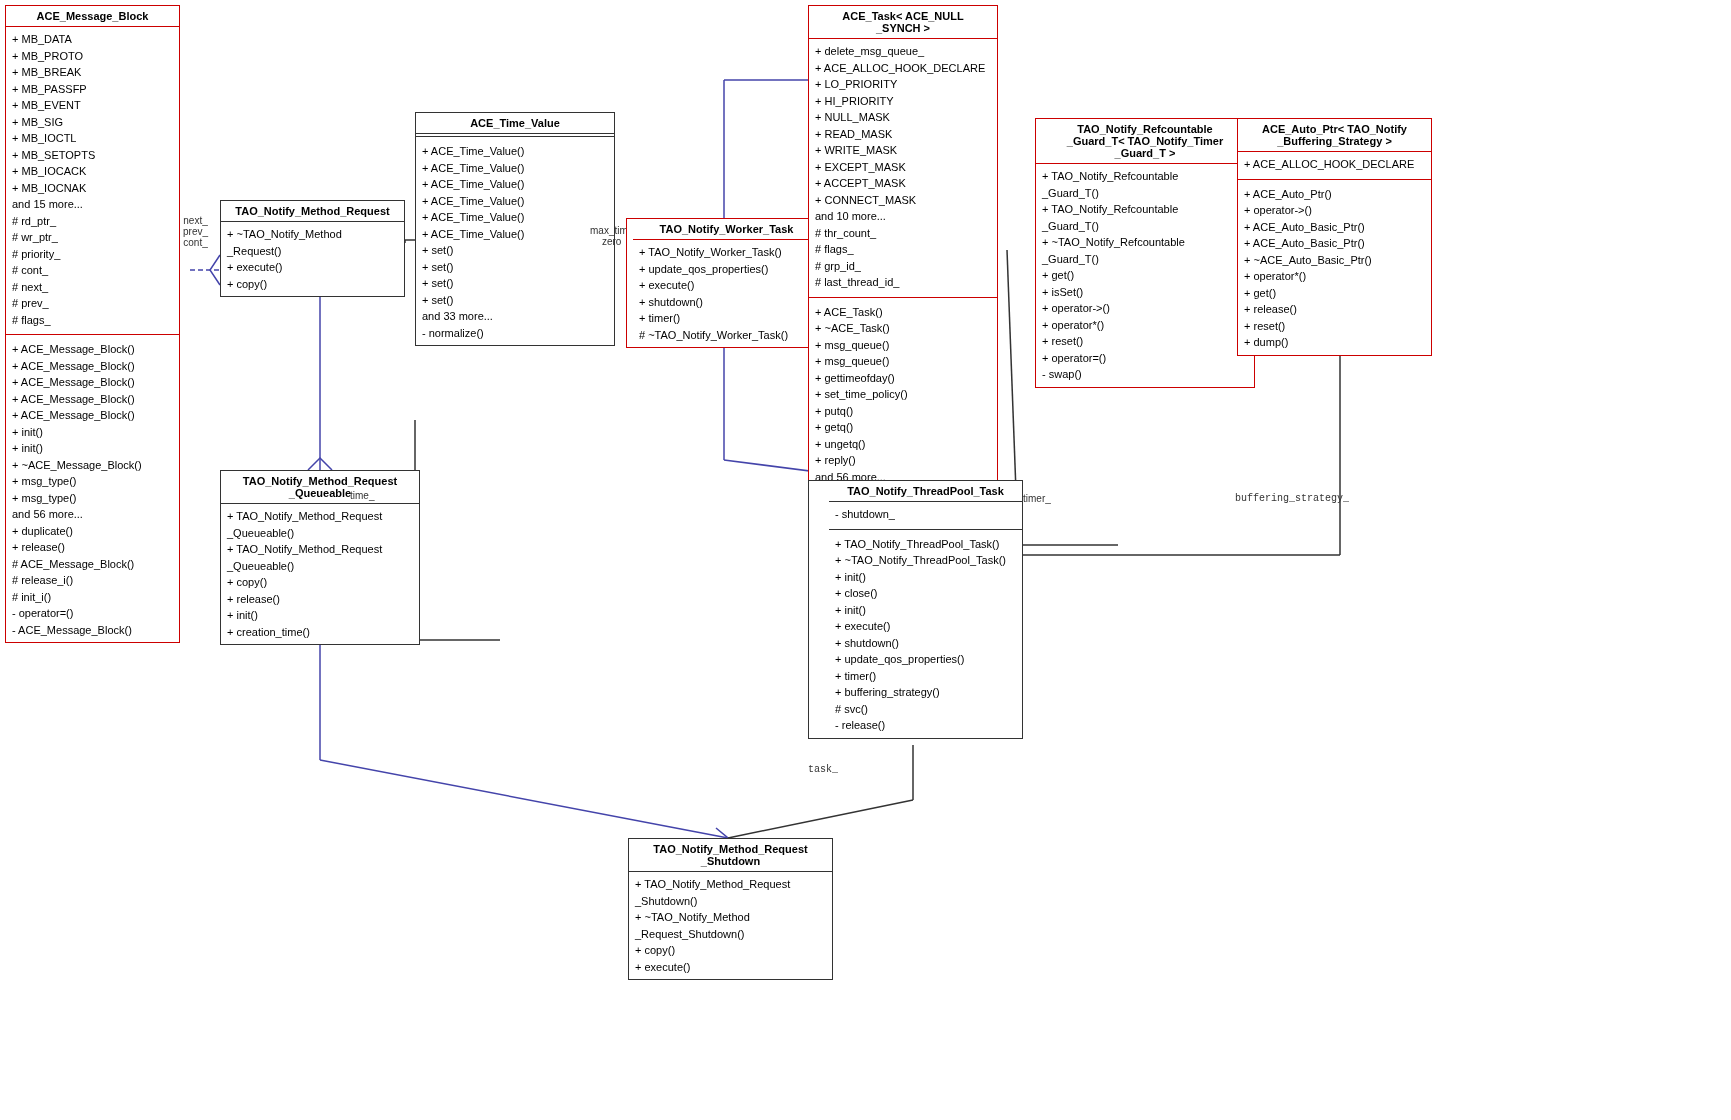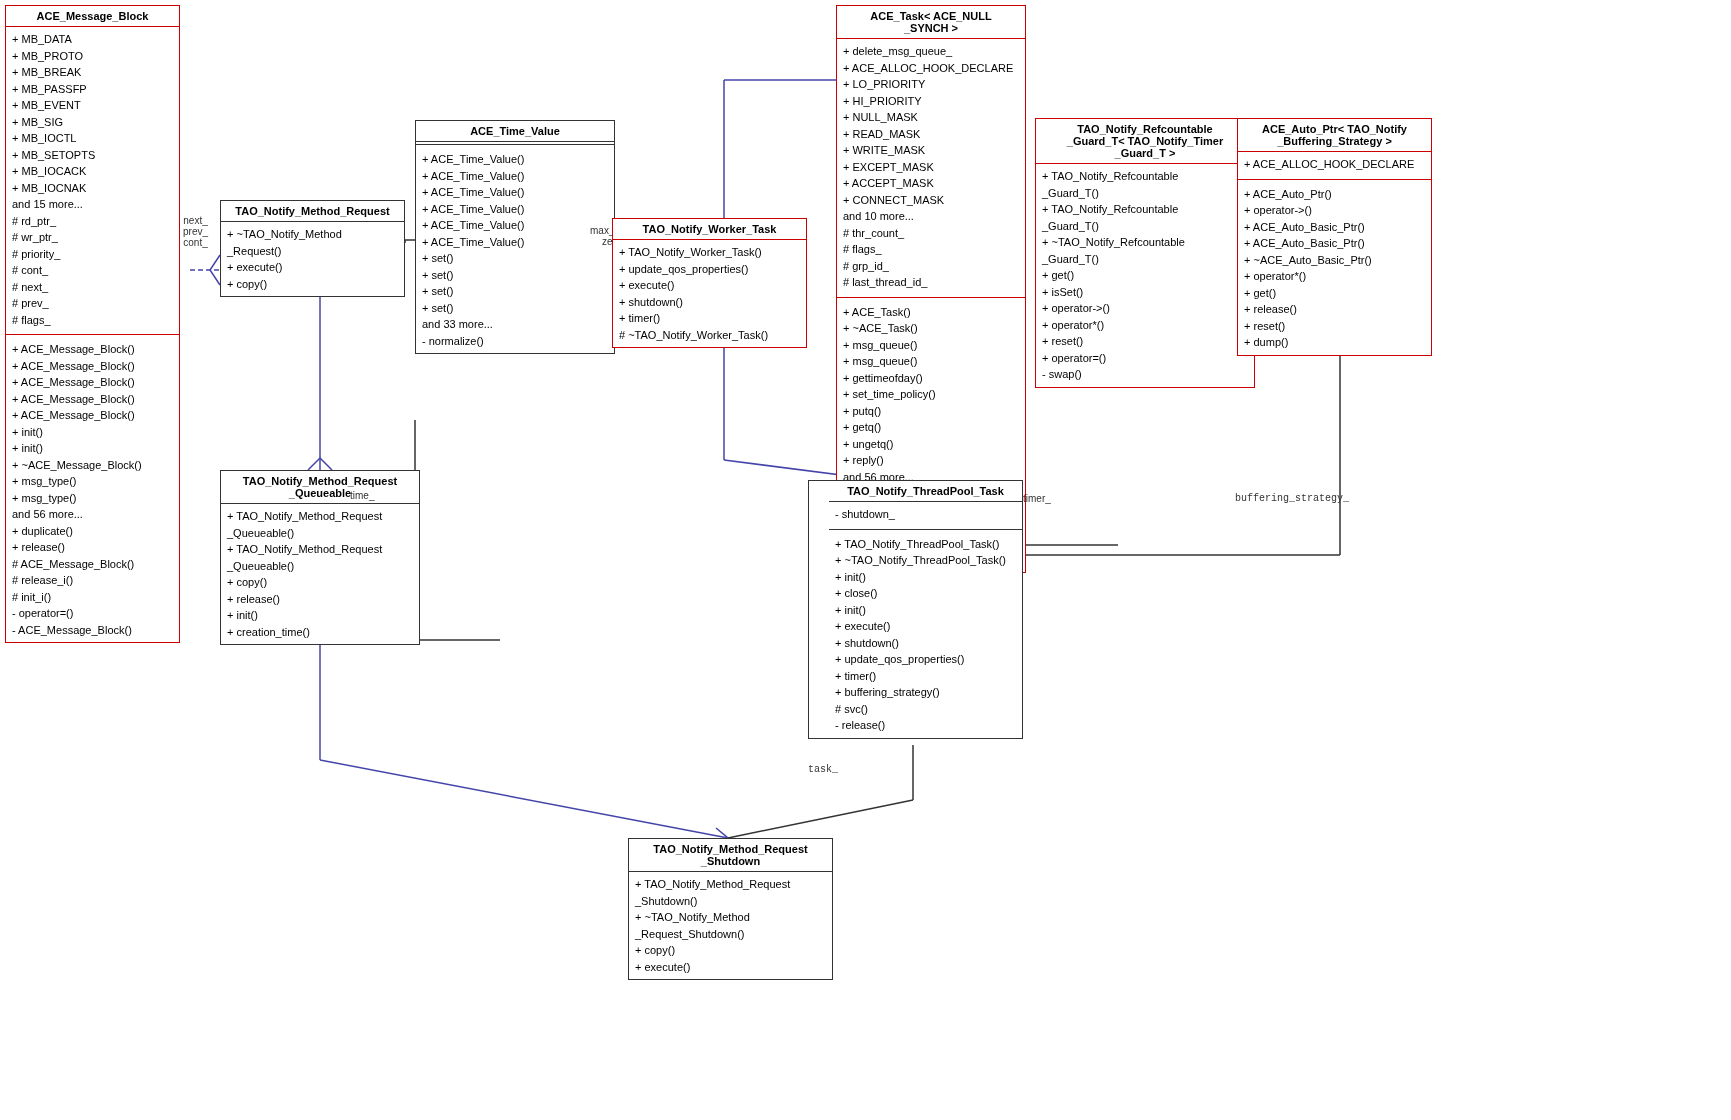--- a/index.html
+++ b/index.html
@@ -125,50 +125,50 @@
       + ~ACE_Message_Block()<br>+ msg_type()<br>+ msg_type()<br>and 56 more...<br>
       + duplicate()<br>+ release()<br># ACE_Message_Block()<br># release_i()<br>
       # init_i()<br>- operator=()<br>- ACE_Message_Block()
     </div>
   </div>
 
   <div class="field-label" style="left:183px; top:215px;">
     next_<br>prev_<br>cont_
   </div>
 
-  <div class="uml-box" style="left:415px; top:120px; width:200px;">
+  <div class="uml-box" style="left:415px; top:112px; width:200px;">
     <div class="uml-header">ACE_Time_Value</div>
     <hr class="uml-divider">
     <div class="uml-body">
       + ACE_Time_Value()<br>+ ACE_Time_Value()<br>+ ACE_Time_Value()<br>
       + ACE_Time_Value()<br>+ ACE_Time_Value()<br>+ ACE_Time_Value()<br>
       + set()<br>+ set()<br>+ set()<br>+ set()<br>and 33 more...<br>- normalize()
     </div>
   </div>
 
   <div class="uml-box" style="left:220px; top:200px; width:185px;">
     <div class="uml-header">TAO_Notify_Method_Request</div>
     <div class="uml-body">
       + ~TAO_Notify_Method<br>_Request()<br>+ execute()<br>+ copy()
     </div>
   </div>
 
   <div class="field-label" style="left:590px; top:225px;">
     max_time<br>zero
   </div>
 
-  <div class="uml-box red-border" style="left:612px; top:218px; width:195px;">
+  <div class="uml-box red-border" style="left:626px; top:218px; width:195px;padding-left:6px;">
     <div class="uml-header">TAO_Notify_Worker_Task</div>
     <div class="uml-body">
       + TAO_Notify_Worker_Task()<br>+ update_qos_properties()<br>+ execute()<br>
       + shutdown()<br>+ timer()<br># ~TAO_Notify_Worker_Task()
     </div>
   </div>
 
-  <div class="uml-box red-border" style="left:808px; top:5px; width:190px;margin-left:28px;">
+  <div class="uml-box red-border" style="left:808px; top:5px; width:190px;">
     <div class="uml-header">
       ACE_Task&lt; ACE_NULL<br>_SYNCH &gt;
     </div>
     <div class="uml-body">
       + delete_msg_queue_<br>+ ACE_ALLOC_HOOK_DECLARE<br>+ LO_PRIORITY<br>
       + HI_PRIORITY<br>+ NULL_MASK<br>+ READ_MASK<br>+ WRITE_MASK<br>
       + EXCEPT_MASK<br>+ ACCEPT_MASK<br>+ CONNECT_MASK<br>and 10 more...<br>
       # thr_count_<br># flags_<br># grp_id_<br># last_thread_id_
     </div>
     <hr class="uml-divider" style="border-color:#cc0000">

